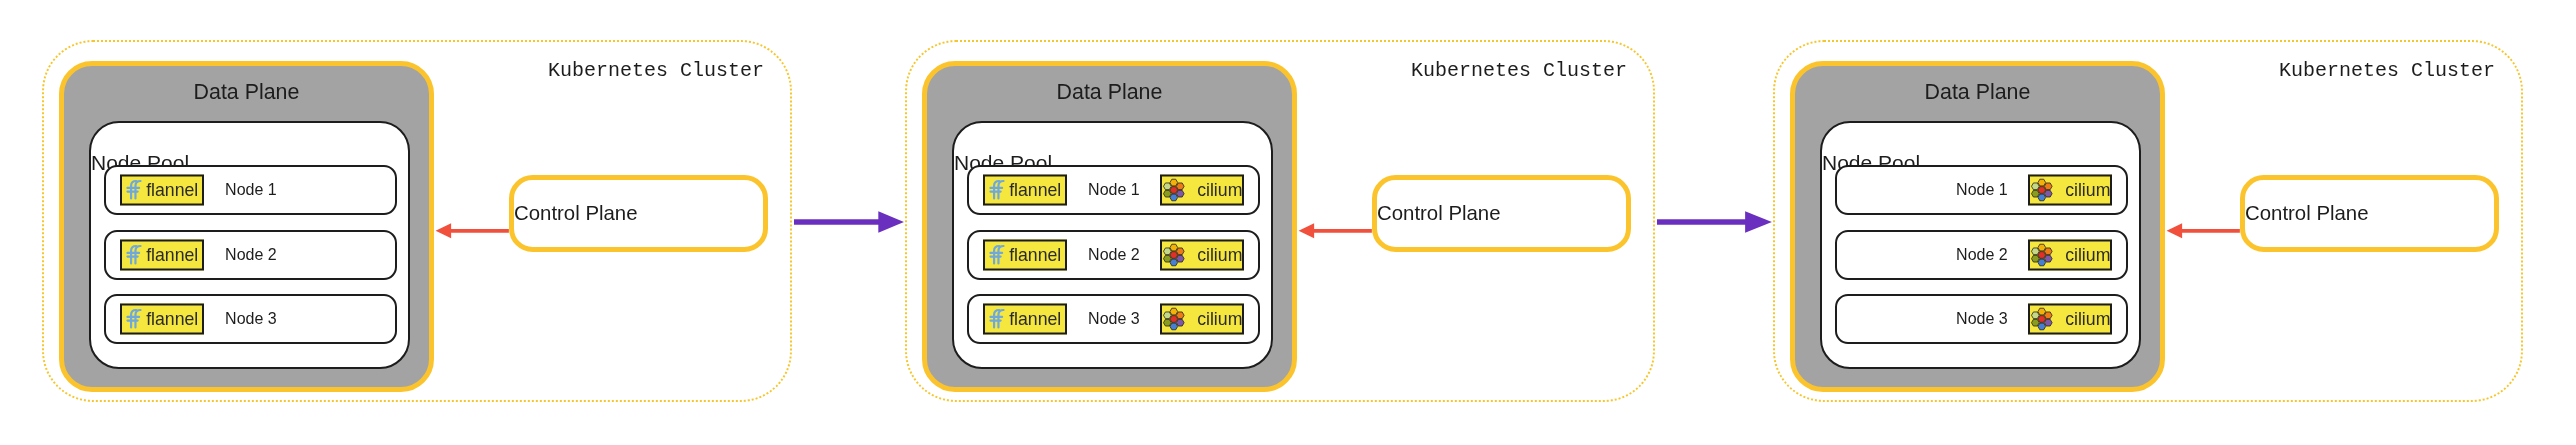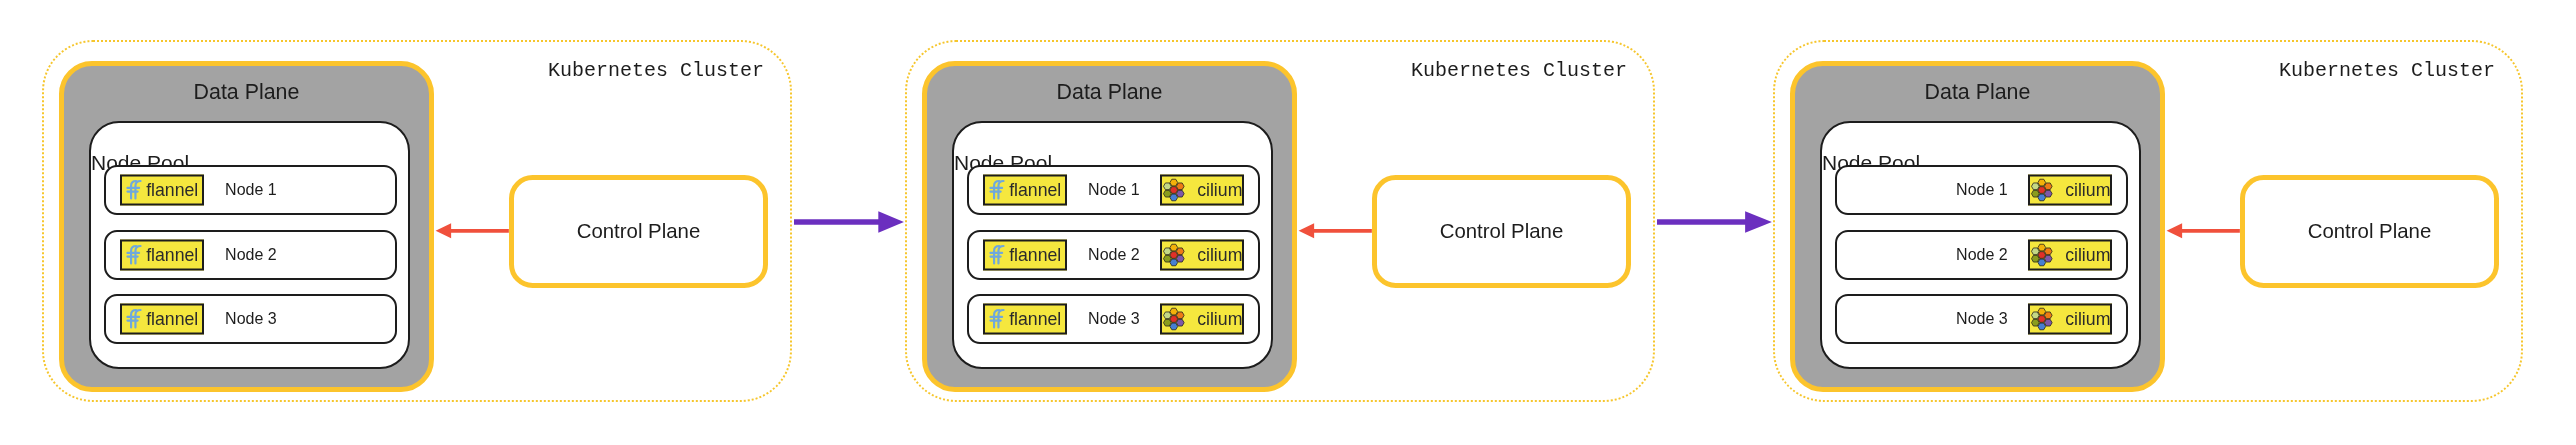--- a/index.html
+++ b/index.html
@@ -43,23 +43,23 @@
     height:31px;width:84px;background:#f5e73e;border:2.7px solid #1d1d1d;
     box-sizing:border-box;display:flex;align-items:center;justify-content:center;gap:3.7px;
   }
   .badge.left{left:14px;}
   .badge.right{right:14px;justify-content:space-between;}
   .badge-label{font-size:17.7px;color:#2b2b2b;}
   .flannel-logo{width:16px;height:22.5px;}
   .cilium-logo{width:23.6px;height:25px;}
   
   .control-plane{
-    position:absolute;left:465px;top:133px;width:259px;height:113px;
+    position:absolute;left:465px;top:133px;width:259px;height:77px;
     border:5.9px solid #fcc42c;border-radius:23.6px;box-sizing:border-box;
-    display:flex;align-items:center;justify-content:center;background:#fff;
+    display:flex;align-items:center;background:#fff;
   }
   .cp-label{font-size:20.4px;}
   
   .red-arrow{position:absolute;left:390px;top:177px;width:77px;height:23.6px;}
   .purple-arrow{position:absolute;top:209px;height:26px;}
   .purple-arrow.a1{left:794px;width:111px;}
   .purple-arrow.a2{left:1657px;width:116px;}
   svg{display:block;}
 </style>
 </head>

